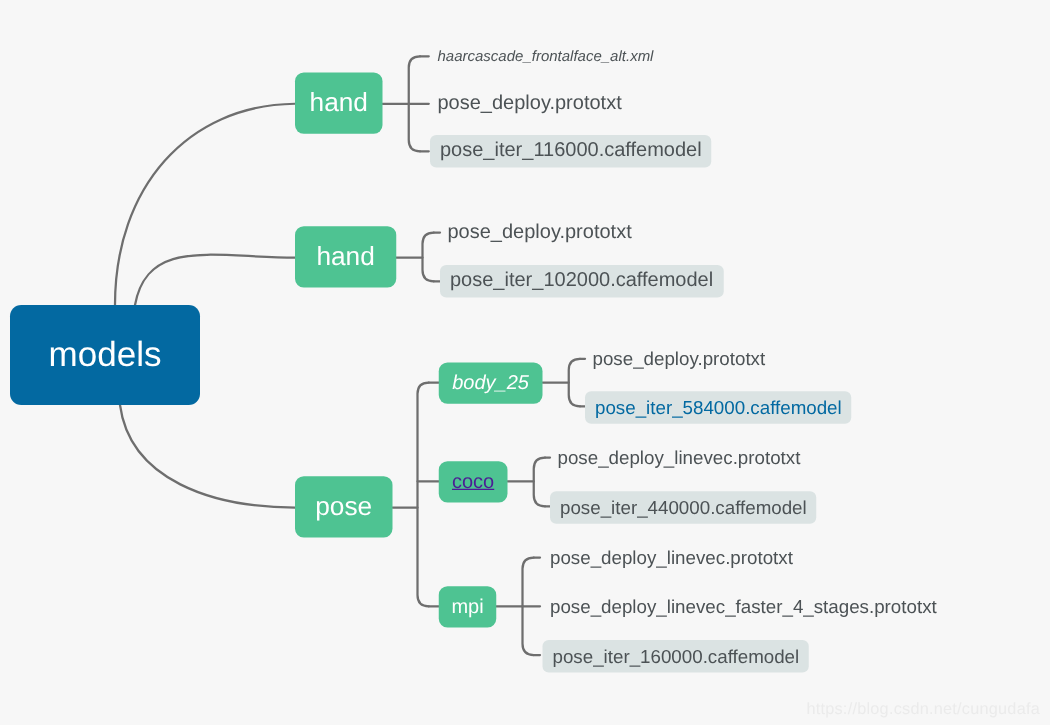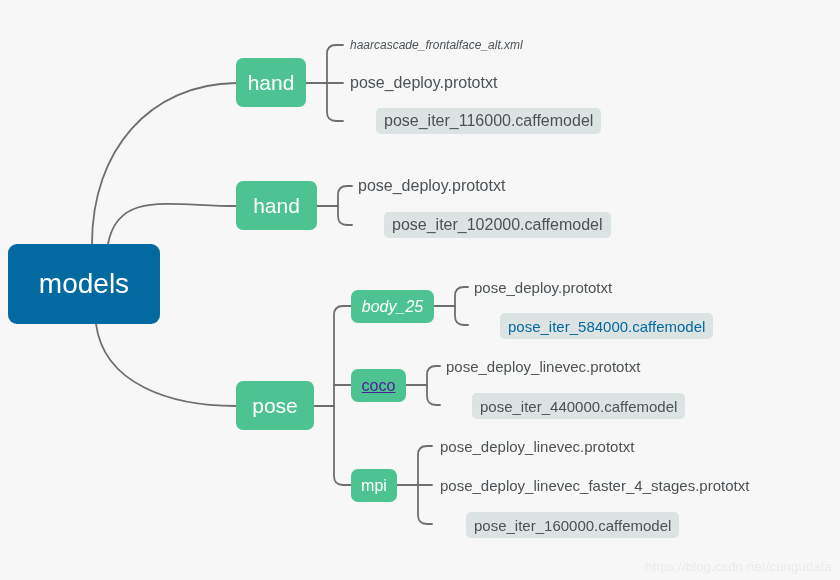--- a/index.html
+++ b/index.html
@@ -46,21 +46,20 @@
     color: #4c5255;
     white-space: nowrap;
     display: flex;
     align-items: center;
     box-sizing: border-box;
   }
   .leaf-label.highlight {
     background: #dbe3e3;
     border-radius: 5px;
     padding: 0 8px;
-    margin-left: 32px;
   }
   .watermark {
     position: absolute;
     right: 8px;
     bottom: 6px;
     color: #ebebeb;
     font-size: 13px;
     letter-spacing: 0.2px;
     white-space: nowrap;
   }

